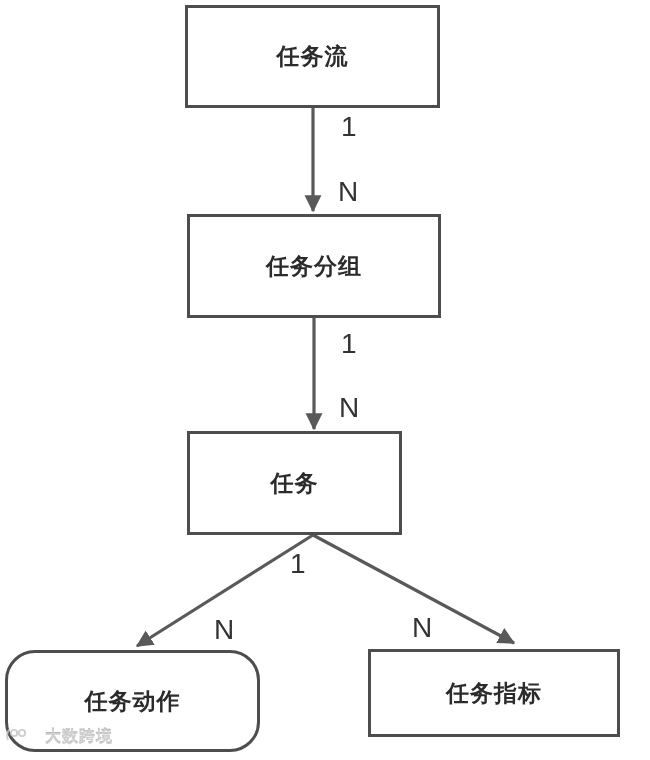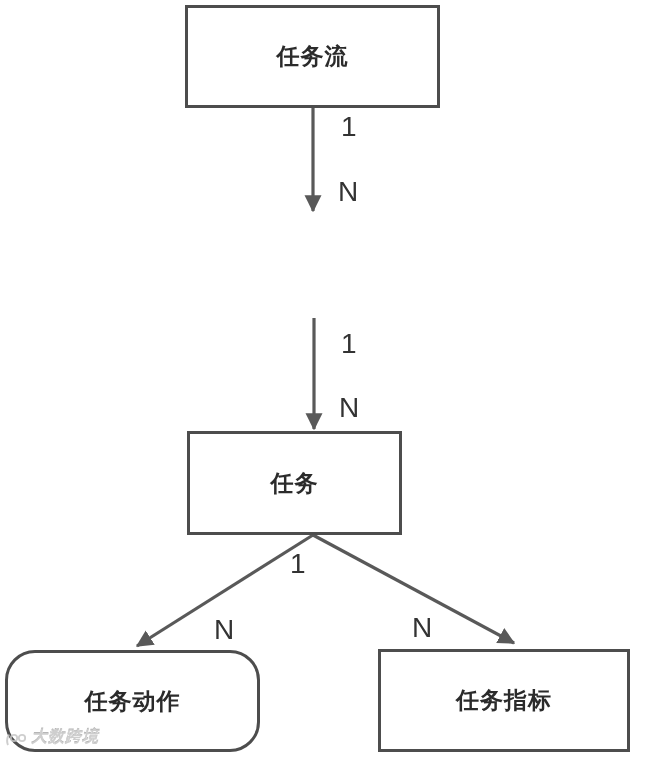--- a/index.html
+++ b/index.html
@@ -28,21 +28,21 @@
   .node span {
     font-size: 23px;
     font-weight: 700;
     color: #2b2b2b;
     letter-spacing: 1px;
   }
   #node-task-flow   { left: 185px; top: 5px;   width: 255px; height: 103px; }
   #node-task-group  { left: 187px; top: 214px; width: 254px; height: 104px; }
   #node-task        { left: 187px; top: 431px; width: 215px; height: 104px; }
   #node-task-action { left: 5px;   top: 650px; width: 255px; height: 102px; border-radius: 30px; }
-  #node-task-metric { left: 378px; top: 649px; width: 252px; height: 103px; text-align: center; }
+  #node-task-metric { left: 368px; top: 649px; width: 252px; height: 88px; text-align: center; }
 
   #edges-layer {
     position: absolute;
     left: 0;
     top: 0;
     z-index: 1;
   }
   .edge-label {
     position: absolute;
     font-size: 28px;
@@ -57,25 +57,24 @@
   #lbl-e2-many { left: 339px; top: 394px; }
   #lbl-e3-one  { left: 290px; top: 550px; }
   #lbl-e3-many { left: 214px; top: 616px; }
   #lbl-e4-many { left: 412px; top: 614px; }
 
   #watermark {
     position: absolute;
     left: 6px;
     top: 727px;
     display: flex;
-    align-items: flex-end;
-    gap: 3px;
+    align-items: flex-start;
+    gap: 17px;
     z-index: 4;
     opacity: 0.85;
-    font-style: italic;
   }
   #watermark .wm-text {
     font-size: 16px;
     font-weight: 700;
     color: #c6c6c6;
     letter-spacing: 1px;
     text-shadow: 0 1px 0 #ffffff, 0 -1px 0 #aaaaaa;
   }
 </style>
 </head>
@@ -92,20 +91,23 @@
     <line x1="313" y1="108" x2="313" y2="211" stroke="#595959" stroke-width="3.2" marker-end="url(#arrowhead)"></line>
     <line x1="314" y1="318" x2="314" y2="429" stroke="#595959" stroke-width="3.2" marker-end="url(#arrowhead)"></line>
     <line x1="313" y1="535" x2="137" y2="646" stroke="#595959" stroke-width="3.2" marker-end="url(#arrowhead)"></line>
     <line x1="313" y1="535" x2="514" y2="643" stroke="#595959" stroke-width="3.2" marker-end="url(#arrowhead)"></line>
   </svg>
 
   <div class="node" id="node-task-flow">
     <span>任务流</span>
   </div>
 
+  <div class="node" id="node-task-group">
+    <span>任务分组</span>
+  </div>
 
   <div class="node" id="node-task">
     <span>任务</span>
   </div>
 
   <div class="node" id="node-task-action">
     <span>任务动作</span>
   </div>
 
   <div class="node" id="node-task-metric">

